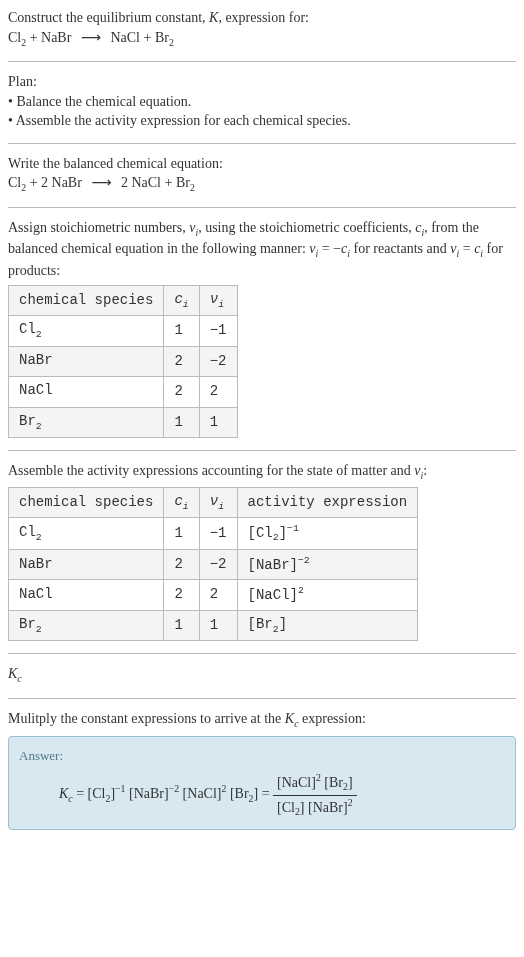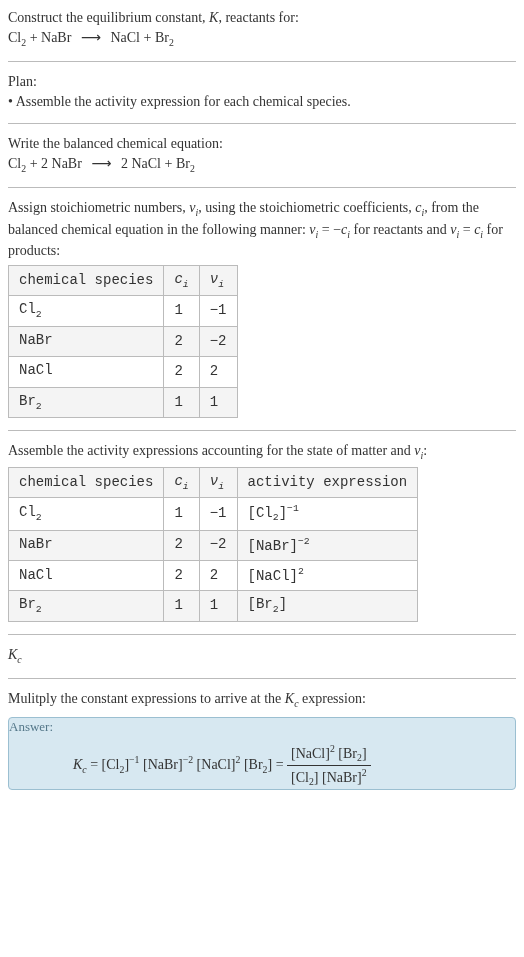--- a/index.html
+++ b/index.html
@@ -34,47 +34,49 @@
     font-weight: normal;
     font-size: 14px;
     font-family: Liberation Mono, monospace;
   }
   tr:nth-child(odd) td, tr:nth-child(odd) th { background: #f4f4f4; }
   tr:nth-child(even) td, tr:nth-child(even) th { background: #fff; }
   .answer-box {
     background: #d7e8f1;
     border: 1px solid #9bbfd1;
     border-radius: 4px;
+    padding: 10px;
     margin-top: 6px;
   }
   .answer-label {
     color: #55788a;
     font-size: 13px;
     margin-bottom: 6px;
   }
   .frac {
     display: inline-block;
     vertical-align: middle;
   }
   .frac .num { display:block; border-bottom:1px solid #333; padding:0 4px;}
   .frac .den { display:block; padding:0 4px;}
   .arrow { display:inline-block; margin:0 6px;}
-  .indent { margin-left: 64px; }
+  .indent { margin-left: 40px; }
 </style>
 </head>
 <body>
 
 <div class="section">
-  <span>Construct the equilibrium constant, </span><span class="ital">K</span><span>, reactants for:</span><br>
+  <span>Construct the equilibrium constant, </span><span class="ital">K</span><span>, expression for:</span><br>
   <span>Cl</span><span class="sub">2</span><span> + NaBr </span><span class="arrow">⟶</span><span> NaCl + Br</span><span class="sub">2</span>
 </div>
 <hr>
 
 <div class="section">
   <div>Plan:</div>
+  <div>• Balance the chemical equation.</div>
   <div>• Assemble the activity expression for each chemical species.</div>
 </div>
 <hr>
 
 <div class="section">
   <div>Write the balanced chemical equation:</div>
   <span>Cl</span><span class="sub">2</span><span> + 2 NaBr </span><span class="arrow">⟶</span><span> 2 NaCl + Br</span><span class="sub">2</span>
 </div>
 <hr>
 

